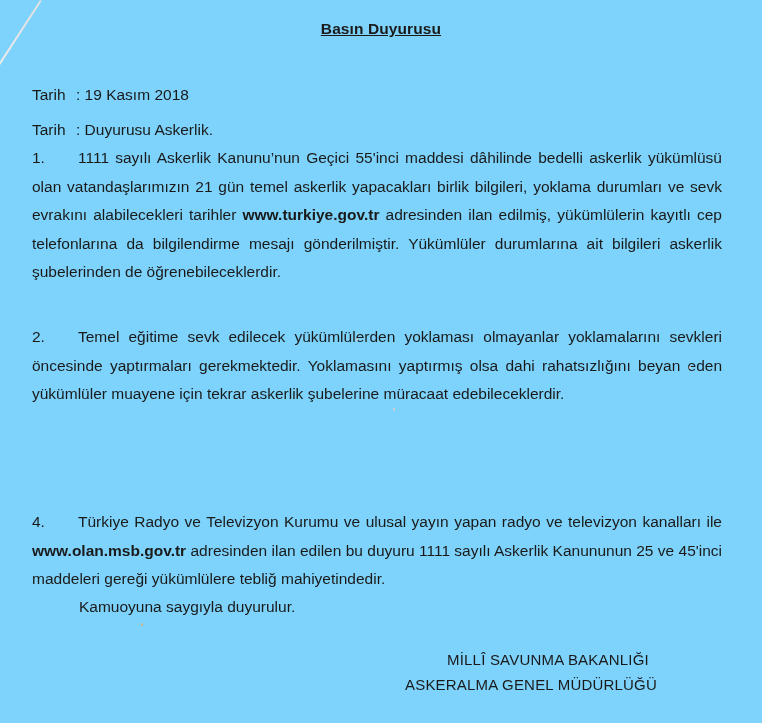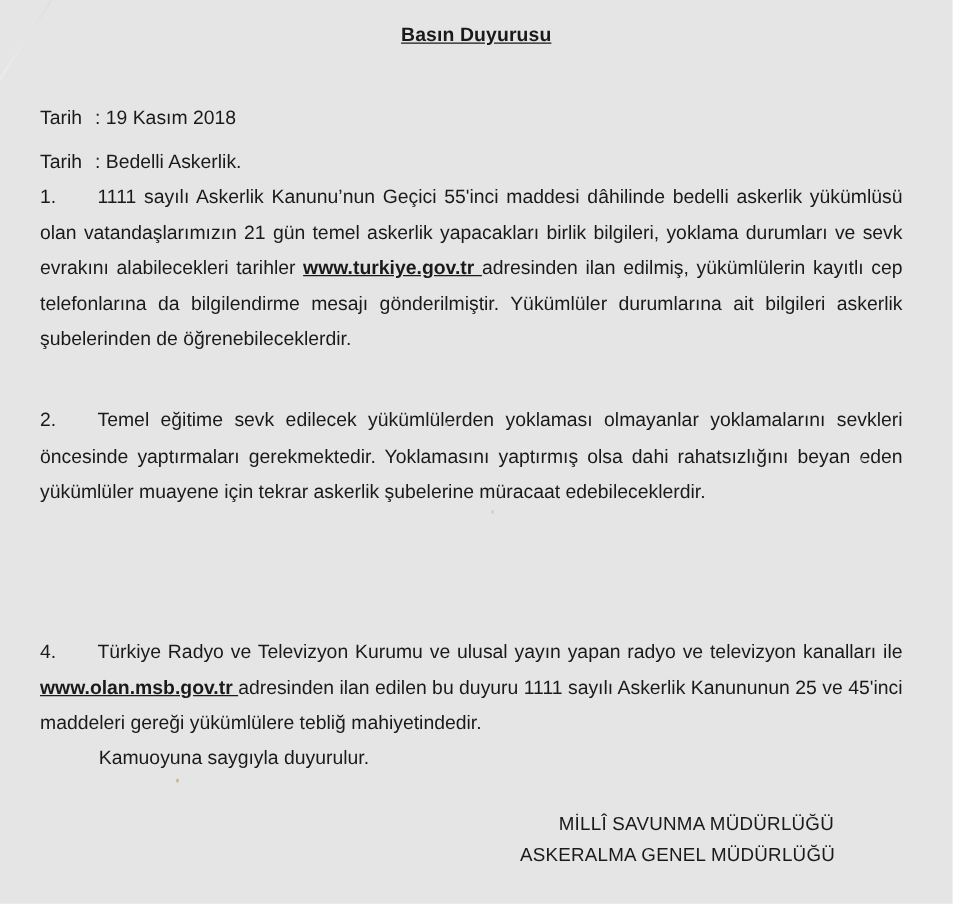--- a/index.html
+++ b/index.html
@@ -1,72 +1,72 @@
 <!DOCTYPE html>
 <html><head>
 <meta charset="utf-8">
 <style>
   html, body { margin: 0; padding: 0; background: #ffffff; }
   body {
     width: 762px; height: 723px; position: relative; overflow: hidden;
     font-family: "Liberation Sans", sans-serif; color: #1a1a1a;
   }
-  .page { position: absolute; left: 0; top: 0; width: 762px; height: 723px; background: #e5e5e5; }
+  .page { position: absolute; left: 0; top: 0; width: 762px; height: 723px; background: #7dd3fc; }
   .fold {
     position: absolute; left: -10px; top: 0; width: 2px; height: 95px;
     background: linear-gradient(#e0e0e0, #eeeeee);
     transform: rotate(33deg); transform-origin: top left; left: 40px;
   }
   .title {
     position: absolute; top: 20px; left: 0; width: 762px; text-align: center;
     font-weight: bold; font-size: 15.5px; text-decoration: underline;
     letter-spacing: 0.1px;
   }
   .meta {
     position: absolute; left: 32px; font-size: 15.5px; white-space: pre; margin-top: 28px;
   }
   .meta .lbl { display: inline-block; width: 44px; }
   .para {
     position: absolute; left: 32px; width: 690px; font-size: 15.5px;
     line-height: 28.6px; text-align: justify; text-align-last: left;
   }
   .para .num { display: inline-block; width: 46px; }
   .para a, .para .link {
-    font-weight: bold; color: #1a1a1a; text-decoration: underline;
+    font-weight: bold; color: #1a1a1a; 
   }
   .closing {
     position: absolute; left: 79px; top: 598px; font-size: 15.5px;
   }
   .sig {
     position: absolute; font-size: 15px; letter-spacing: 0.2px; white-space: nowrap;
   }
   .speck { position: absolute; width: 2px; height: 3px; background: #c8b48a; border-radius: 1px; }
   .speck.grey { background: #cfcfcf; }
 </style>
 </head>
 <body>
 
 <div class="page">
   <div class="fold"></div>
 
   <div class="title">Basın Duyurusu</div>
 
   <div class="meta" style="top:58px;"><span class="lbl">Tarih</span><span>: 19 Kasım 2018</span></div>
 
-  <div class="meta" style="top:93px;"><span class="lbl">Tarih</span><span>: Bedelli Askerlik.</span></div>
+  <div class="meta" style="top:93px;"><span class="lbl">Tarih</span><span>: Duyurusu Askerlik.</span></div>
 
   <div class="para" style="top:144px;"><span class="num">1.</span><span>1111 sayılı Askerlik Kanunu’nun Geçici 55'inci maddesi dâhilinde bedelli askerlik yükümlüsü olan vatandaşlarımızın 21 gün temel askerlik yapacakları birlik bilgileri, yoklama durumları ve sevk evrakını alabilecekleri tarihler </span><a class="link">www.turkiye.gov.tr </a><span>adresinden ilan edilmiş, yükümlülerin kayıtlı cep telefonlarına da bilgilendirme mesajı gönderilmiştir. Yükümlüler durumlarına ait bilgileri askerlik şubelerinden de öğrenebileceklerdir.</span></div>
 
   <div class="para" style="top:323px;"><span class="num">2.</span><span>Temel eğitime sevk edilecek yükümlülerden yoklaması olmayanlar yoklamalarını sevkleri öncesinde yaptırmaları gerekmektedir. Yoklamasını yaptırmış olsa dahi rahatsızlığını beyan eden yükümlüler muayene için tekrar askerlik şubelerine müracaat edebileceklerdir.</span></div>
 
 
   <div class="para" style="top:508px;"><span class="num">4.</span><span>Türkiye Radyo ve Televizyon Kurumu ve ulusal yayın yapan radyo ve televizyon kanalları</span> <span>ile </span><a class="link">www.olan.msb.gov.tr </a><span>adresinden ilan edilen bu duyuru 1111 sayılı Askerlik Kanununun 25 ve 45'inci maddeleri gereği yükümlülere tebliğ mahiyetindedir.</span></div>
 
   <div class="closing">Kamuoyuna saygıyla duyurulur.</div>
 
-  <div class="sig" style="left:447px; top:651px;">MİLLÎ SAVUNMA MÜDÜRLÜĞÜ</div>
-  <div class="sig" style="left:416px; top:676px;">ASKERALMA GENEL MÜDÜRLÜĞÜ</div>
+  <div class="sig" style="left:447px; top:651px;">MİLLÎ SAVUNMA BAKANLIĞI</div>
+  <div class="sig" style="left:405px; top:676px;">ASKERALMA GENEL MÜDÜRLÜĞÜ</div>
 
   <div class="speck" style="left:141px; top:623px;"></div>
   <div class="speck grey" style="left:356px; top:338px;"></div>
   <div class="speck grey" style="left:689px; top:366px;"></div>
   <div class="speck grey" style="left:393px; top:408px;"></div>
 </div>
 
 </body></html>

